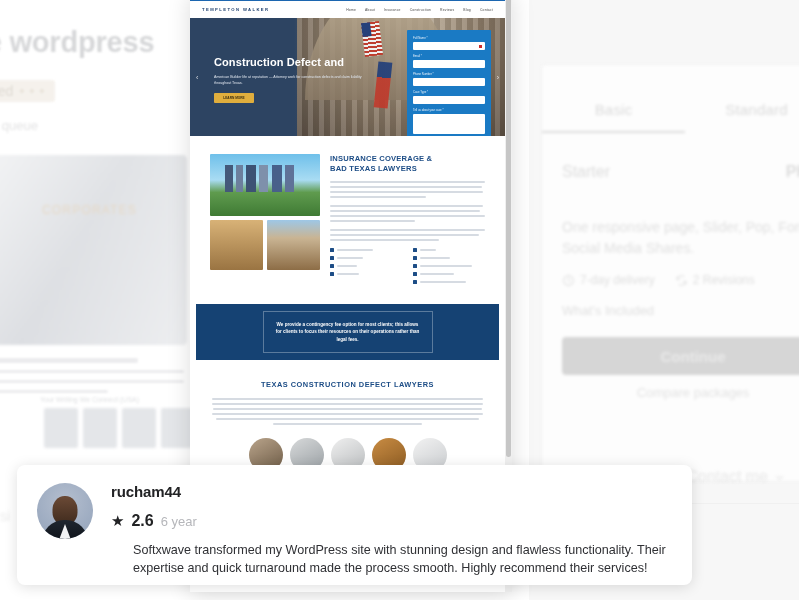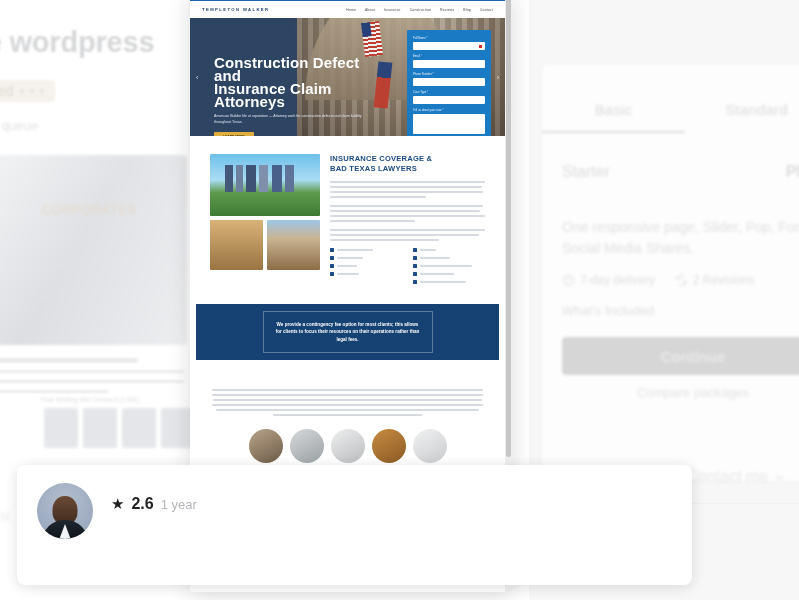--- a/index.html
+++ b/index.html
@@ -198,21 +198,21 @@
   .hero-flag::before {
     content:""; position:absolute; left:0; top:0; width:9px; height:14px; background:#1f3d7a;
   }
   .hero-flag2 {
     position: absolute; left: 59%; top: 44px; width: 14px; height: 46px;
     background: linear-gradient(180deg,#1f3d7a 0 34%, #c0392b 34% 100%);
     transform: rotate(6deg); opacity: .9;
   }
   .hero-text { position: absolute; left: 24px; top: 38px; width: 150px; z-index: 3; }
   .hero-h1 {
-    font-size: 15px; font-weight: 700; color: #ffffff; line-height: 13px;
+    font-size: 11px; font-weight: 700; color: #ffffff; line-height: 13px;
     letter-spacing: .1px;
   }
   .hero-p {
     margin-top: 5px; font-size: 3.6px; color: #dfe5ee; line-height: 6px;
   }
   .hero-btn {
     margin-top: 7px; width: 40px; height: 10px; background: #e0ae3d; border-radius: 1px;
     display: flex; align-items: center; justify-content: center;
     font-size: 3.2px; color: #3a2d10; font-weight: 700;
   }
@@ -462,21 +462,20 @@
         <div class="hero-cols"></div>
         <div class="hero-dome"></div>
         <div class="hero-flag"></div>
         <div class="hero-flag2"></div>
 
         <div class="hero-arrow">‹</div>
         <div class="hero-arrow r">›</div>
 
         <div class="hero-text">
           <div class="hero-h1">Construction Defect and</div>
-          <div class="hero-h1">Insurance Claim Attorneys</div>
           <div class="hero-p">American Builder life at reputation — Attorney work for construction defects and claim liability throughout Texas.</div>
           <div class="hero-btn">LEARN MORE</div>
         </div>
 
         <div class="hero-form">
           <div class="hf-label">Full Name *</div>
           <div class="hf-input red"></div>
           <div class="hf-label">Email *</div>
           <div class="hf-input"></div>
           <div class="hf-label">Phone Number *</div>
@@ -560,20 +559,21 @@
             </ul>
           </div>
         </div>
       </div>
 
       <div class="sec-band">
         <div class="band-box">We provide a contingency fee option for most clients; this allows for clients to focus their resources on their operations rather than legal fees.</div>
       </div>
 
       <div class="sec-texas">
+        <div class="tx-h">TEXAS CONSTRUCTION DEFECT LAWYERS</div>
         <div class="tx-p">
           <i style="width:100%"></i>
             <i style="width:100%"></i>
             <i style="width:99%"></i>
           <i style="width:100%"></i>
             <i style="width:97%"></i>
             <i style="width:55%"></i>
         </div>
         <div class="tx-icons">
           <div class="tx-item">
@@ -609,21 +609,23 @@
     </div>
   </div>
 
   <div class="review-card">
     <div class="rv-avatar">
       <div class="head"></div>
       <div class="body"></div>
       <div class="shirt"></div>
     </div>
     <div class="rv-main">
+      <div class="rv-user">rucham44</div>
       <div class="rv-rating">
         <span class="rv-star">★</span>
         <span class="rv-score">2.6</span>
-        <span class="rv-age">1 year</span>
-      </div>
+        <span class="rv-age">6 year</span>
+      </div>
+      <div class="rv-text">Softxwave transformed my WordPress site with stunning design and flawless functionality. Their expertise and quick turnaround made the process smooth. Highly recommend their services!</div>
     </div>
   </div>
 
 </div>
 
 </body></html>

